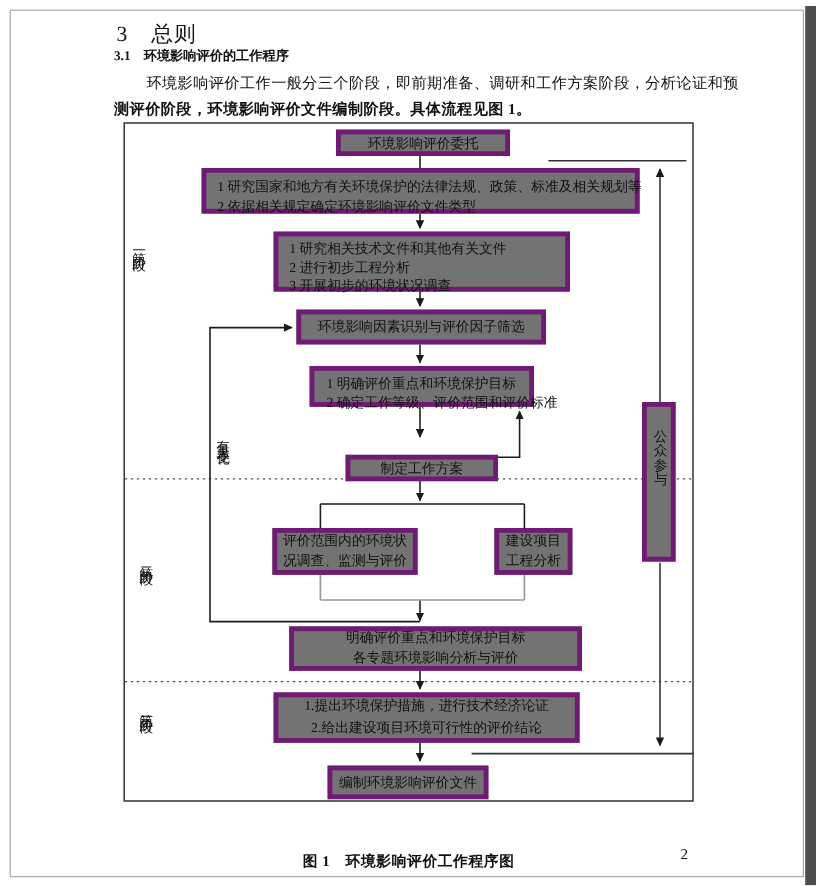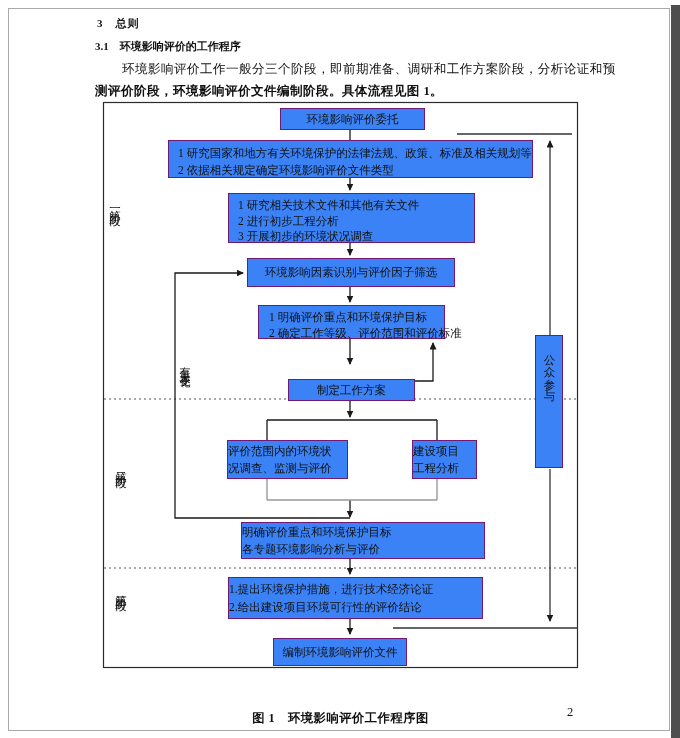--- a/index.html
+++ b/index.html
@@ -2,31 +2,31 @@
 <html><head>
 <meta charset="utf-8">
 <style>
   html,body{margin:0;padding:0;background:#fff;}
   #screen{position:relative;width:680px;height:738px;background:#ffffff;overflow:hidden;
           font-family:"Liberation Serif","DejaVu Serif",serif;color:#111;}
   .page-edge{position:absolute;left:8px;top:8px;width:660px;height:721px;
              border:1px solid #a9a9a9;}
   .right-shadow{position:absolute;left:671px;top:5px;width:9px;height:733px;background:#4e4e4e;}
   .abs{position:absolute;}
-  .h1{font-size:11px;font-weight:bold;letter-spacing:1px;}
+  .h1{font-size:18px;font-weight:normal;letter-spacing:1px;}
   .h2{font-size:11px;font-weight:bold;}
   .para{font-size:12.6px;letter-spacing:0.4px;white-space:nowrap;}
   .bold{font-weight:bold;}
   svg.lines{position:absolute;left:0;top:0;}
-  .fbox{position:absolute;box-sizing:border-box;border:1px solid #701a75;background:#3b82f6;
+  .fbox{position:absolute;box-sizing:border-box;border:4px solid #701a75;background:#737373;
         font-size:11.5px;color:#111;}
   .fbox.center{display:flex;align-items:center;justify-content:center;text-align:center;}
   .fbox .ln{white-space:nowrap;}
   .leftpad{padding:4px 4px 0 9px;}
-  .clines{display:flex;flex-direction:column;justify-content:center;height:100%;}
+  .clines{display:flex;flex-direction:column;align-items:center;justify-content:center;height:100%;}
   .vtext{writing-mode:vertical-rl;text-orientation:upright;white-space:nowrap;
          font-size:11.5px;color:#111;}
   .stage{letter-spacing:1.5px;}
   .note{letter-spacing:2.5px;font-size:11px;}
   .ppbox{display:flex;align-items:flex-start;justify-content:center;}
   .pp{letter-spacing:12px;font-size:11.5px;padding-top:9px;}
   .caption{font-size:12.3px;font-weight:bold;text-align:center;letter-spacing:0.5px;}
   .pagenum{font-size:12.5px;}
 </style>
 </head>

